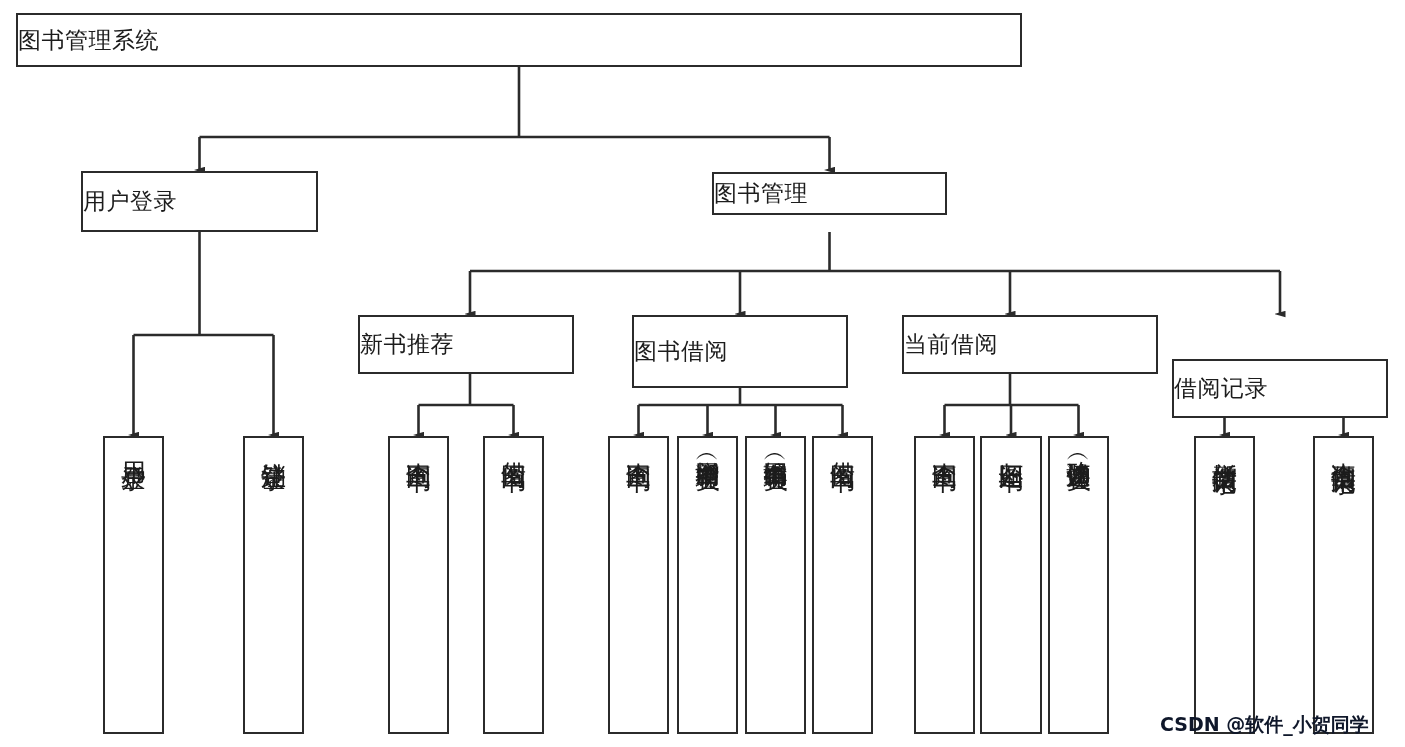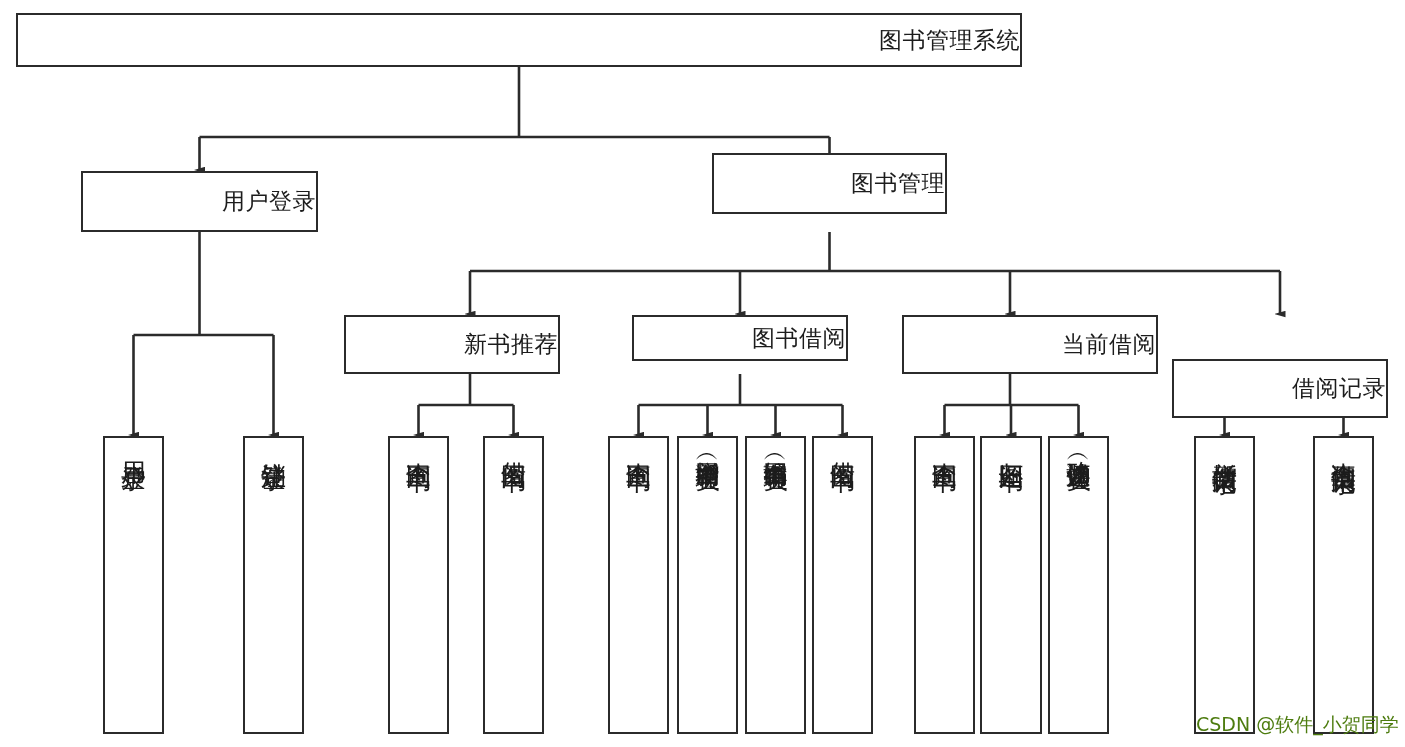--- a/index.html
+++ b/index.html
@@ -26,21 +26,21 @@
     width: 1405px;
     height: 747px;
   }
   .node {
     position: absolute;
     box-sizing: border-box;
     background: #ffffff;
     border: 2.5px solid #2b2b2b;
     display: flex;
     align-items: center;
-    justify-content: flex-end;
+    justify-content: flex-start;
     overflow: hidden;
   }
   .node-label {
     color: #1c1c1c;
     text-align: center;
     line-height: 1.08;
     white-space: nowrap;
     letter-spacing: 0.5px;
   }
   .node.horizontal .node-label {
@@ -58,27 +58,28 @@
     line-height: 1.0;
     letter-spacing: 2px;
     white-space: nowrap;
   }
   .node.vertical.tall-text .node-label {
     font-size: 24px;
     letter-spacing: 1px;
   }
   #watermark {
     position: absolute;
-    left: 1196px;
+    left: 1160px;
     top: 712px;
     font-size: 19px;
-    color: #4d7c0f;
+    color: #0f172a;
     white-space: nowrap;
     font-family: "DejaVu Sans", "Liberation Sans", sans-serif;
     pointer-events: none;
+    font-weight: bold;
   }
 </style>
 </head>
 <body>
 
 <div id="diagram-root">
 
   <svg id="wire-layer" viewBox="0 0 1405 747" width="1405" height="747" xmlns="http://www.w3.org/2000/svg">
     <defs>
       <marker id="arrowhead" markerWidth="10" markerHeight="11" refX="3.2" refY="5.5" orient="auto" markerUnits="userSpaceOnUse">
@@ -122,27 +123,27 @@
       </g>
   </svg>
 
   <div id="nodes-layer">
       <div class="node horizontal" style="left: 16px; top: 13px; width: 1006px; height: 54px;">
         <span class="node-label">图书管理系统</span>
       </div>
       <div class="node horizontal" style="left: 81px; top: 171px; width: 237px; height: 61px;">
         <span class="node-label">用户登录</span>
       </div>
-      <div class="node horizontal" style="left: 712px; top: 153px; width: 235px; height: 61px;">
+      <div class="node horizontal" style="left: 712px; top: 172px; width: 235px; height: 43px;">
         <span class="node-label">图书管理</span>
       </div>
-      <div class="node horizontal" style="left: 344px; top: 315px; width: 216px; height: 59px;">
+      <div class="node horizontal" style="left: 358px; top: 315px; width: 216px; height: 59px;">
         <span class="node-label">新书推荐</span>
       </div>
-      <div class="node horizontal" style="left: 632px; top: 315px; width: 216px; height: 46px;">
+      <div class="node horizontal" style="left: 632px; top: 315px; width: 216px; height: 73px;">
         <span class="node-label">图书借阅</span>
       </div>
       <div class="node horizontal" style="left: 902px; top: 315px; width: 256px; height: 59px;">
         <span class="node-label">当前借阅</span>
       </div>
       <div class="node horizontal" style="left: 1172px; top: 315px; width: 216px; height: 59px; margin-top: 44px;">
         <span class="node-label">借阅记录</span>
       </div>
       <div class="node vertical" style="left: 103px; top: 436px; width: 61px; height: 298px;">
         <span class="node-label">用户登录</span>

